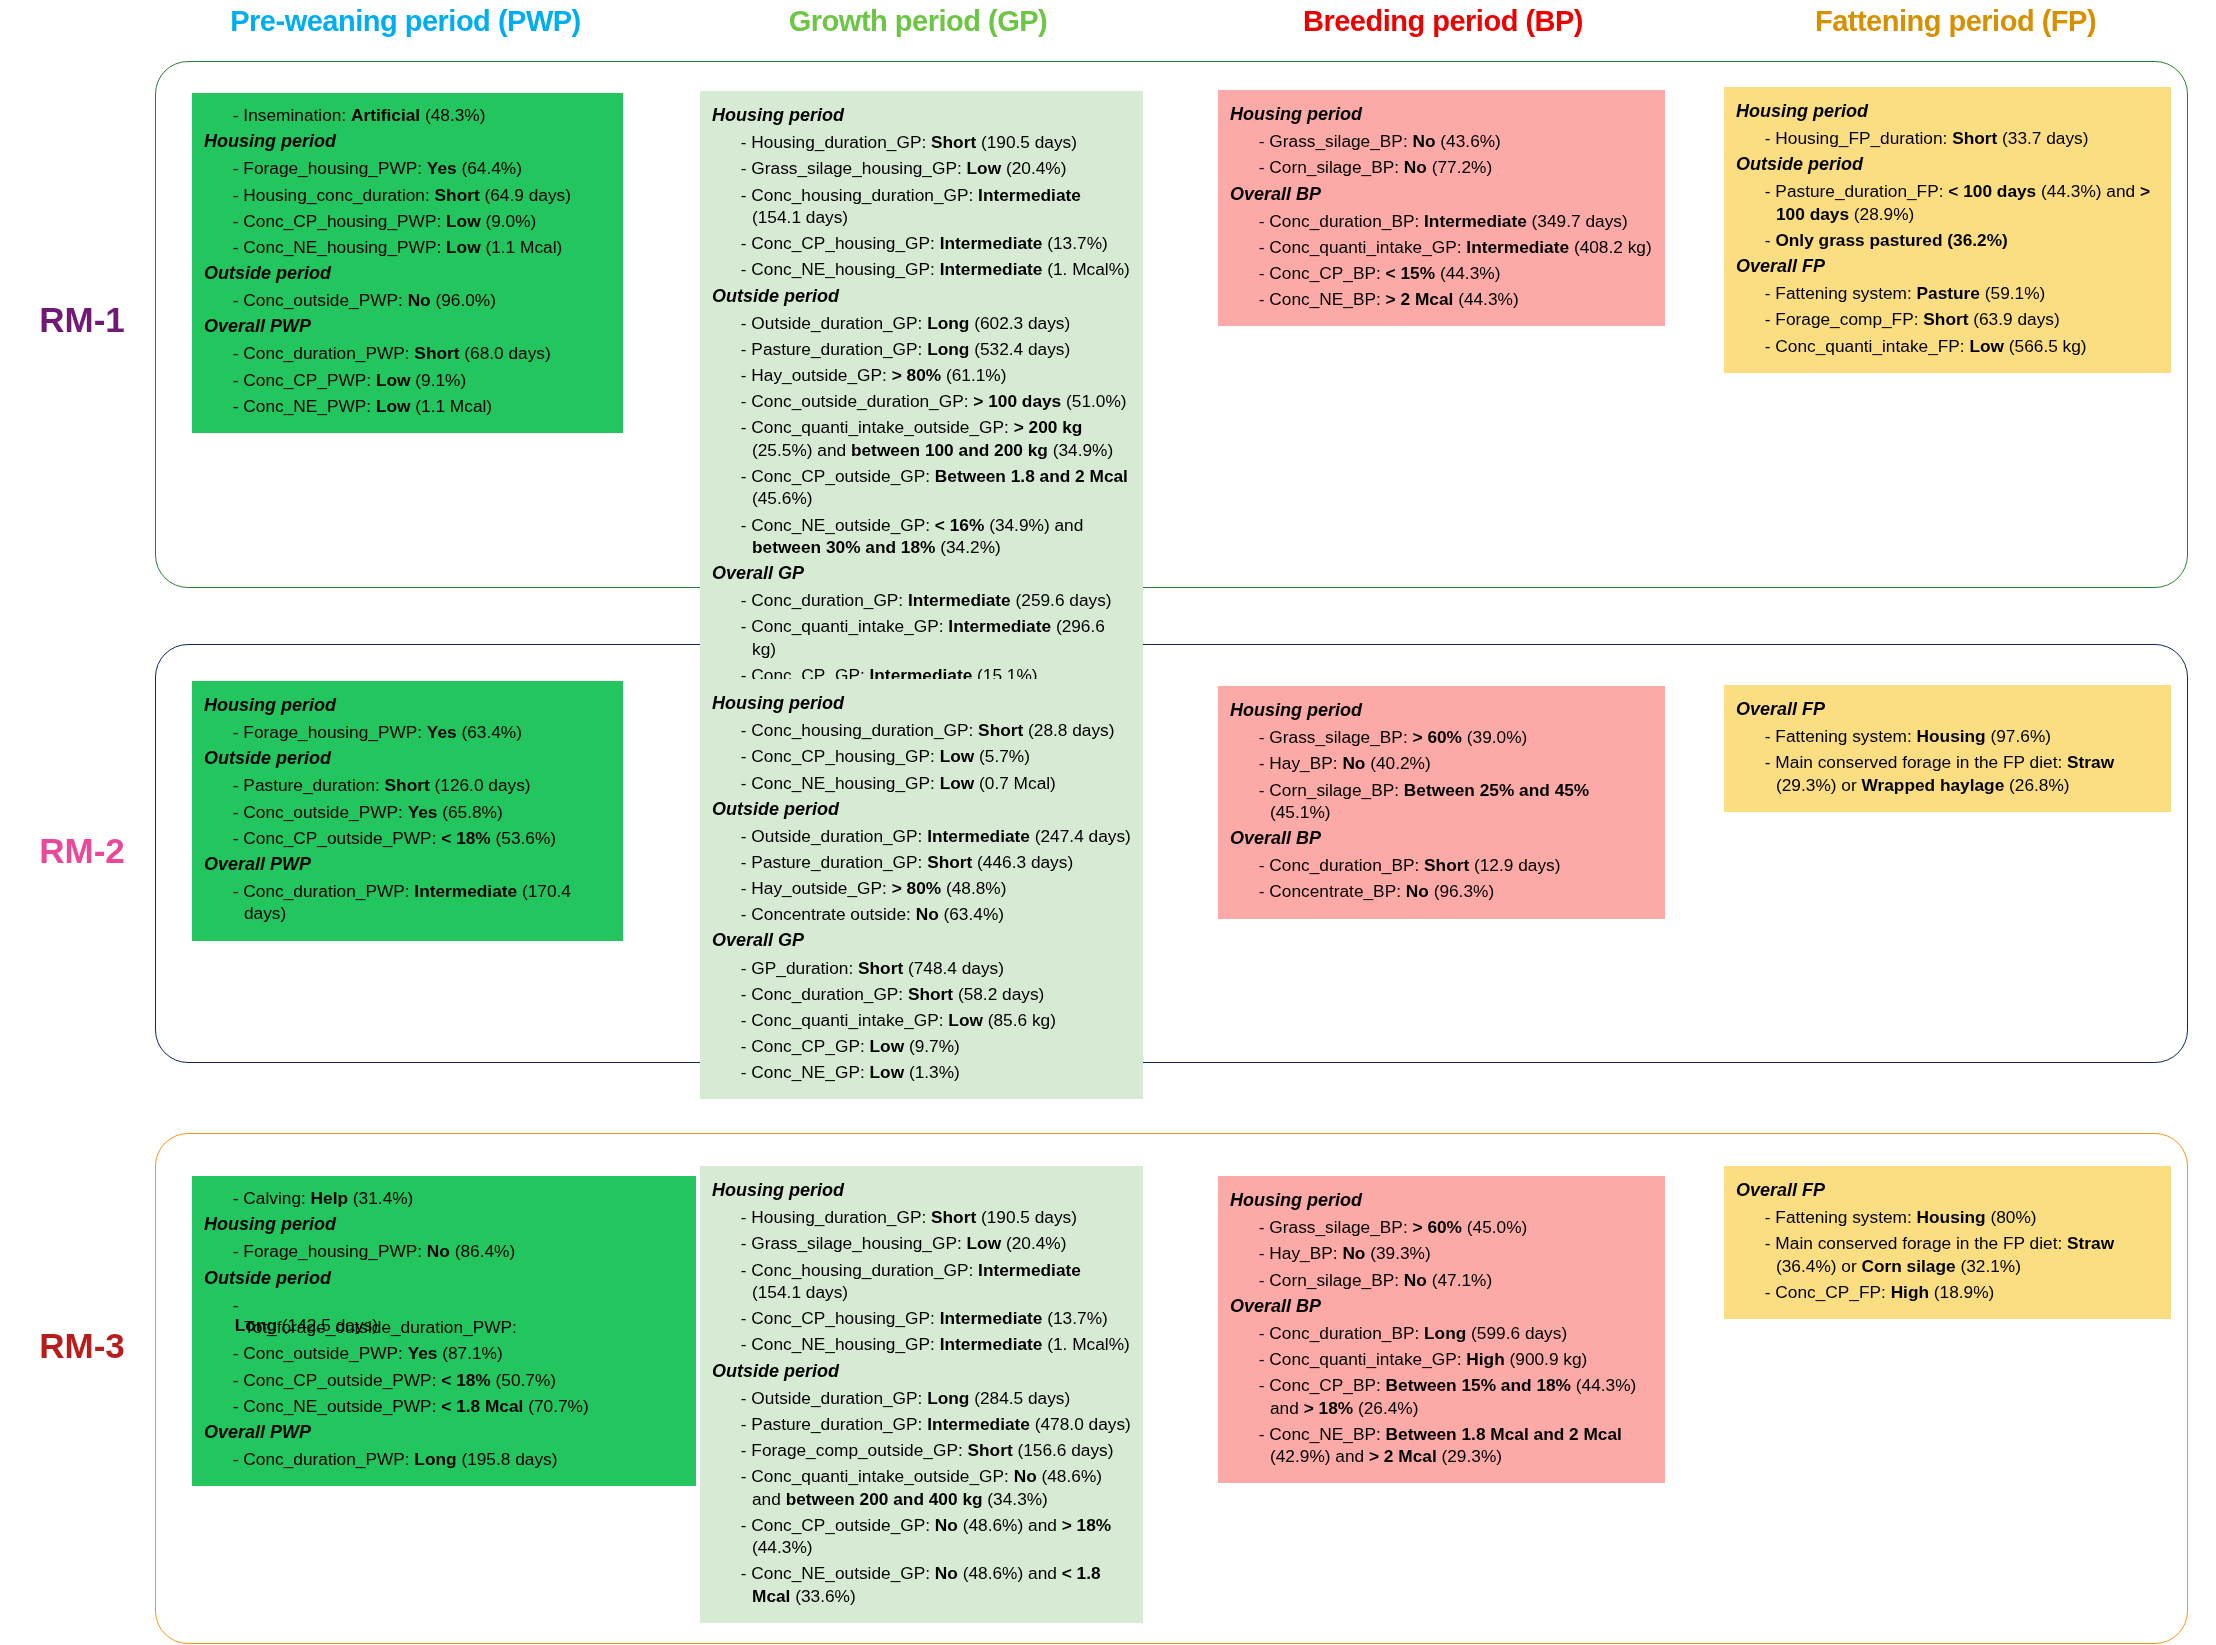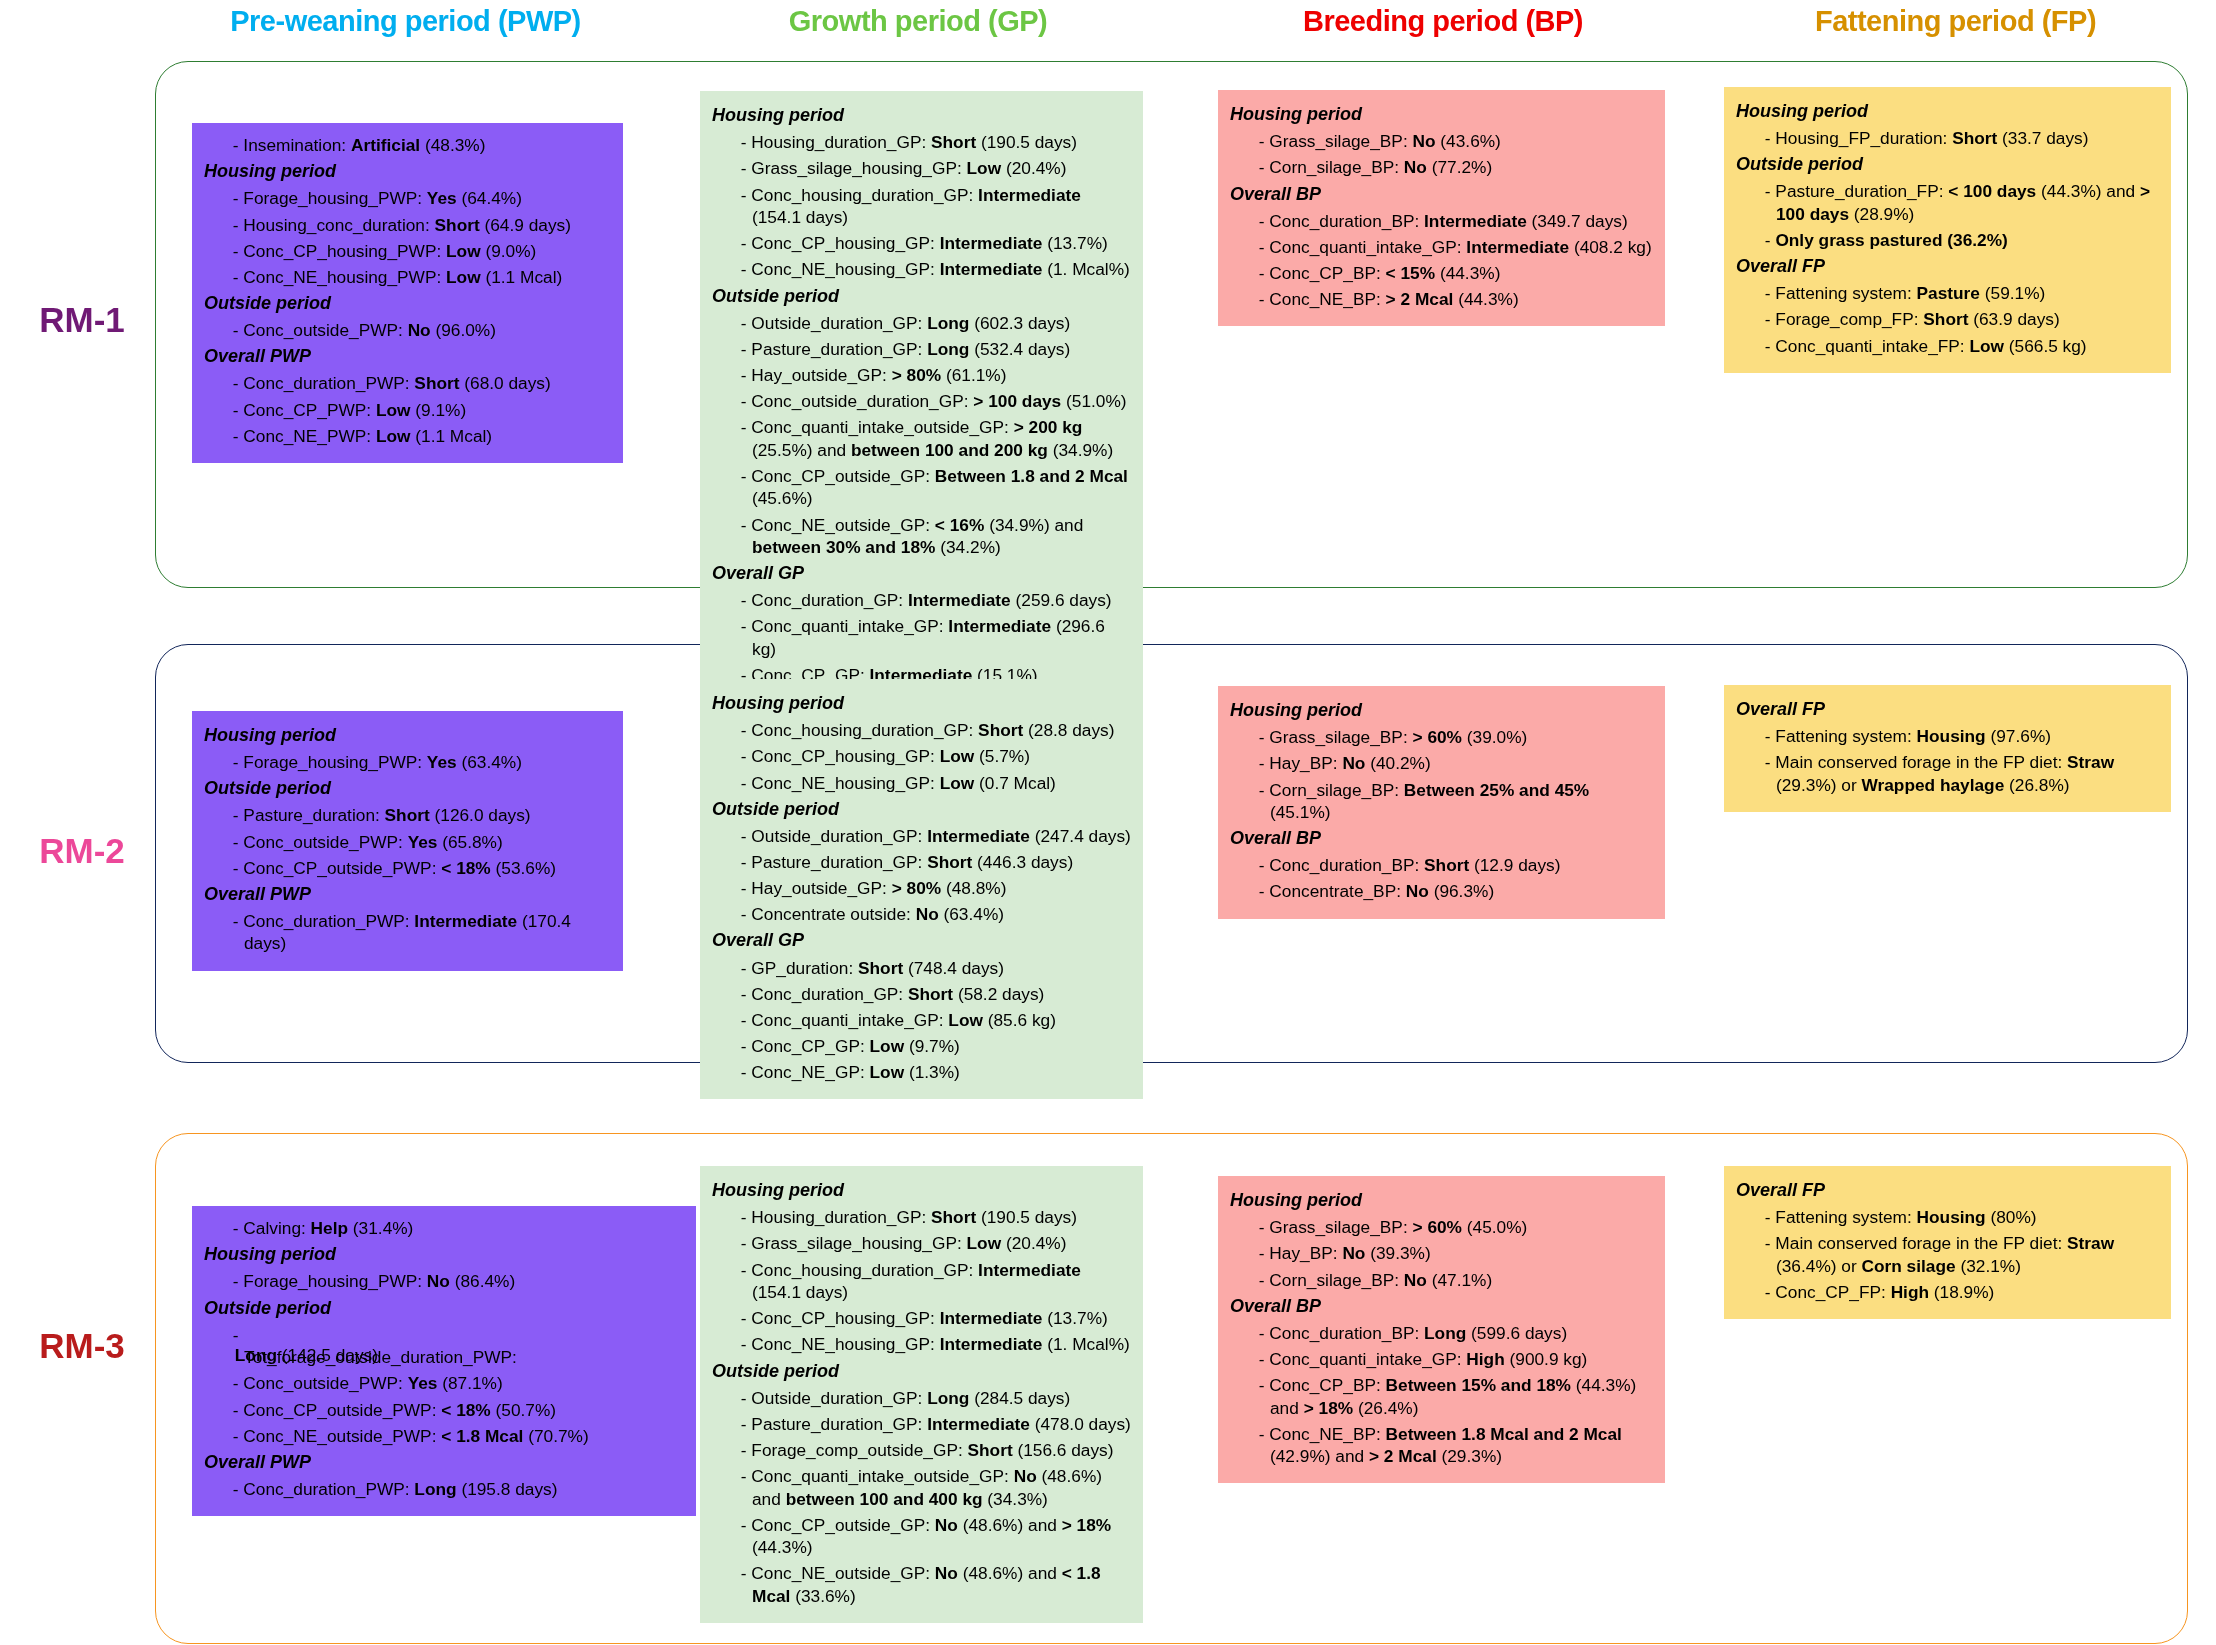--- a/index.html
+++ b/index.html
@@ -48,21 +48,21 @@
   #lbl-rm3{top:1326px;color:#F79520;}
 
   .panel{
     position:absolute;
     box-sizing:border-box;
     padding:11.2px 12px 12px 12px;
     font-size:17.3px;
     line-height:1.30;
     color:#000;
   }
-  .panel.pwp{background:#8b5cf6;margin-top:30px;}
+  .panel.pwp{background:#22c55e;}
   .panel.gp {background:#D7EBD4;}
   .panel.bp {background:#FBAAA8;}
   .panel.fp {background:#FBDE81;}
 
   .sec{
     font-style:italic;font-weight:bold;
     font-size:18px;
     margin:1.9px 0 3.7px 0;
     white-space:nowrap;
   }
@@ -234,21 +234,21 @@
     <div class="sec">Housing period</div>
     <div class="itm">- Housing_duration_GP: <b>Short</b> (190.5 days)</div>
     <div class="itm">- Grass_silage_housing_GP: <b>Low</b> (20.4%)</div>
     <div class="itm">- Conc_housing_duration_GP: <b>Intermediate</b> (154.1 days)</div>
     <div class="itm">- Conc_CP_housing_GP: <b>Intermediate</b> (13.7%)</div>
     <div class="itm">- Conc_NE_housing_GP: <b>Intermediate</b> (1. Mcal%)</div>
     <div class="sec">Outside period</div>
     <div class="itm">- Outside_duration_GP: <b>Long</b> (284.5 days)</div>
     <div class="itm">- Pasture_duration_GP: <b>Intermediate</b> (478.0 days)</div>
     <div class="itm">- Forage_comp_outside_GP: <b>Short</b> (156.6 days)</div>
-    <div class="itm">- Conc_quanti_intake_outside_GP: <b>No</b> (48.6%) and <b>between 100 and 400 kg</b> (34.3%)</div>
+    <div class="itm">- Conc_quanti_intake_outside_GP: <b>No</b> (48.6%) and <b>between 200 and 400 kg</b> (34.3%)</div>
     <div class="itm">- Conc_CP_outside_GP: <b>No</b> (48.6%) and <b>&gt; 18%</b> (44.3%)</div>
     <div class="itm">- Conc_NE_outside_GP: <b>No</b> (48.6%) and <b>&lt; 1.8 Mcal</b> (33.6%)</div>
   </div>
 <div class="panel bp" id="p-rm3-bp">
     <div class="sec">Housing period</div>
     <div class="itm">- Grass_silage_BP: <b>&gt; 60%</b> (45.0%)</div>
     <div class="itm">- Hay_BP: <b>No</b> (39.3%)</div>
     <div class="itm">- Corn_silage_BP: <b>No</b> (47.1%)</div>
     <div class="sec">Overall BP</div>
     <div class="itm">- Conc_duration_BP: <b>Long</b> (599.6 days)</div>

